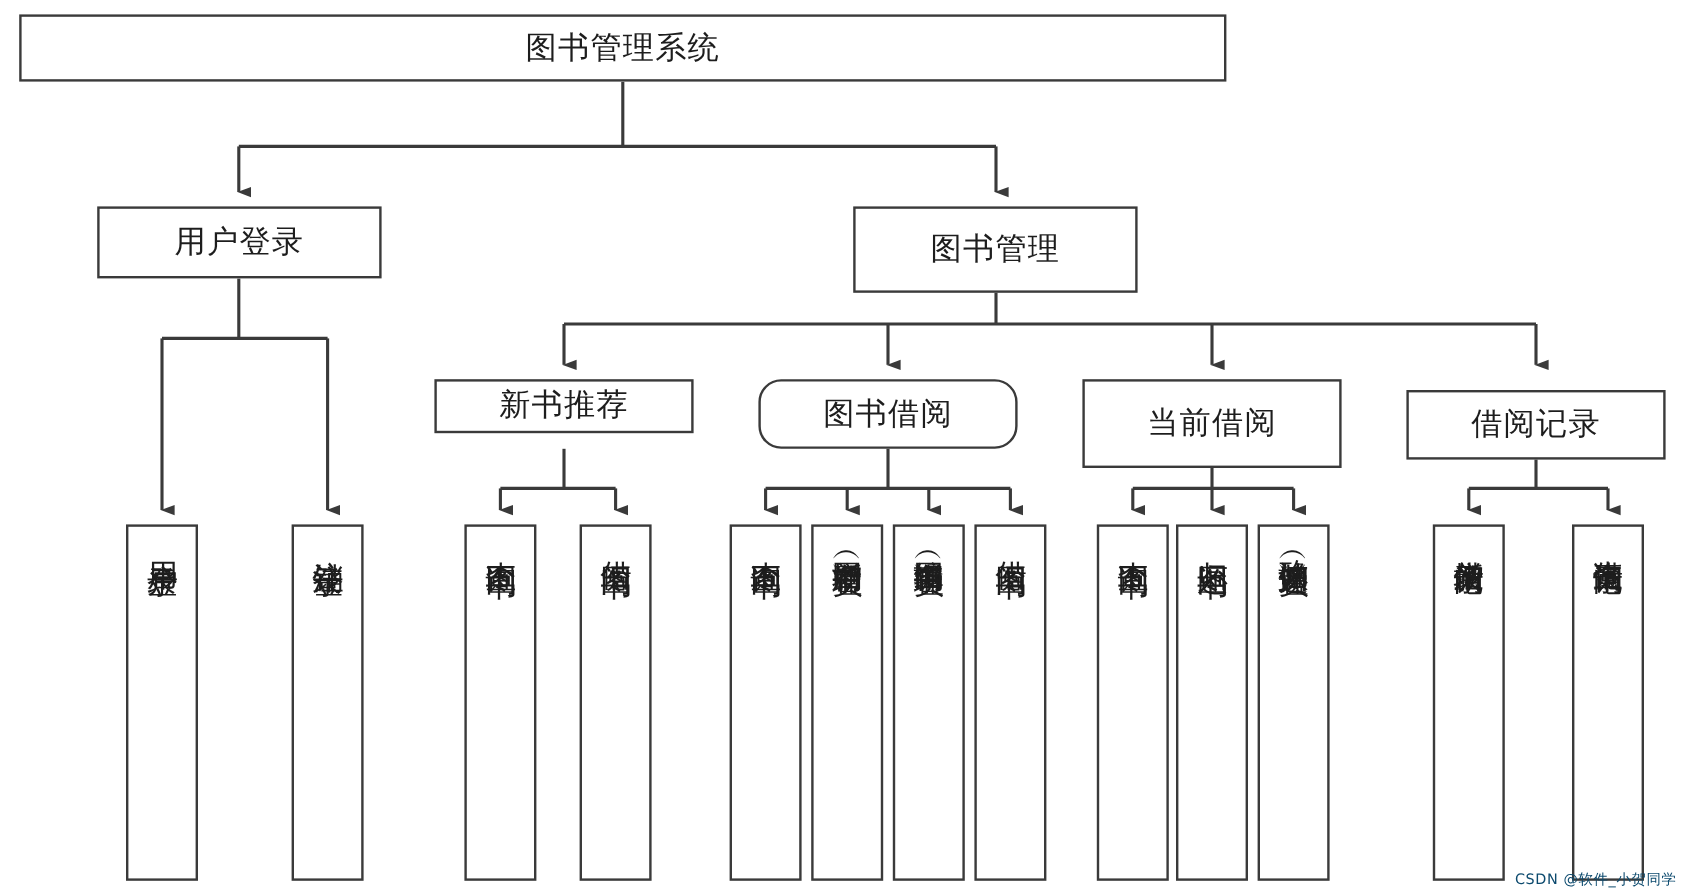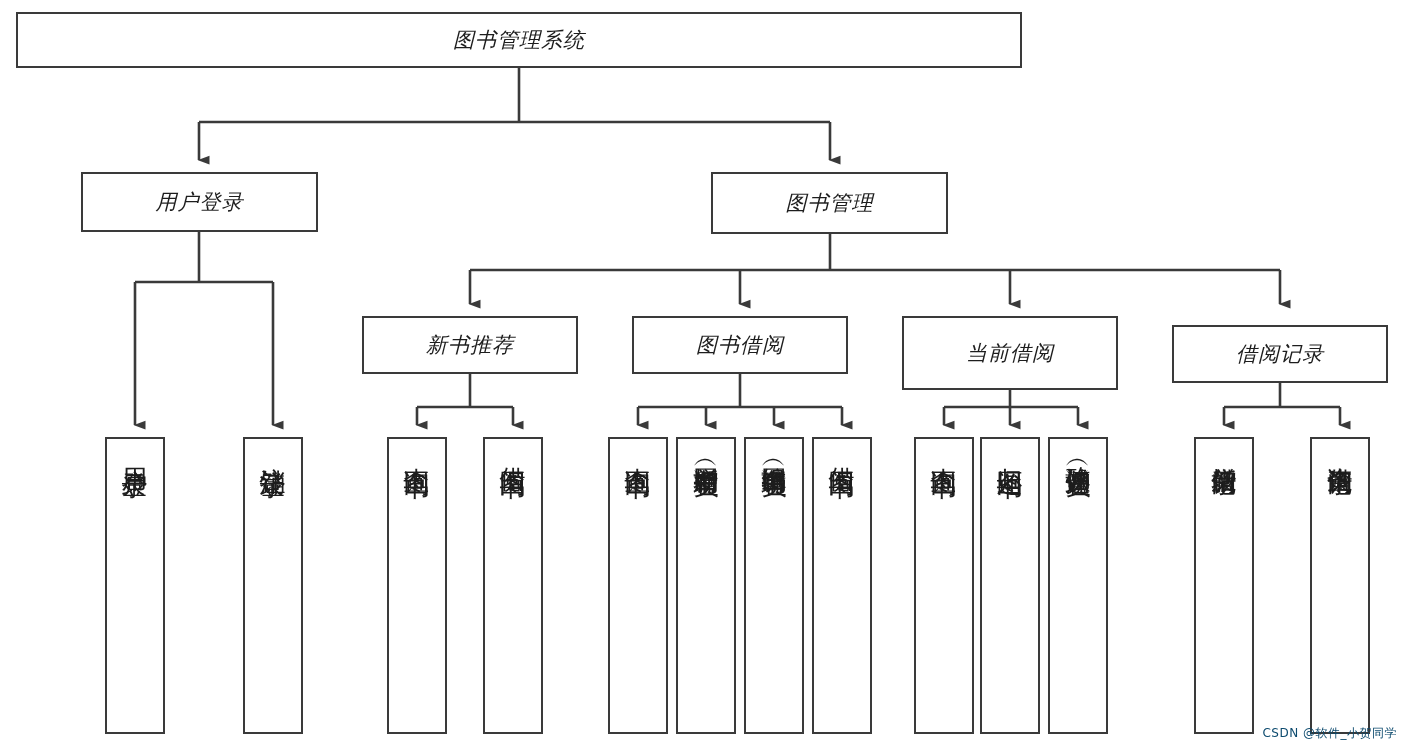--- a/index.html
+++ b/index.html
@@ -20,23 +20,22 @@
     justify-content:center;
     color:#1d1d1d;
   }
   .node .lbl{
     display:block;
     text-align:center;
     line-height:1.08;
     white-space:pre;
   }
   .h-node .lbl{
-    font-size:21px;
+    font-size:26px;
     letter-spacing:1px;
-    font-style:italic;
   }
   .v-node{
     align-items:flex-start;
     justify-content:center;
     padding-top:8px;
   }
   .v-node .lbl{
     writing-mode:vertical-rl;
     text-orientation:upright;
     font-size:26px;
@@ -111,28 +110,28 @@
     </g>
   </svg>
 
   <div class="node h-node" style="left:16px;top:12px;width:1006px;height:56px;">
     <span class="lbl">图书管理系统</span>
   </div>
 
   <div class="node h-node" style="left:81px;top:172px;width:237px;height:60px;">
     <span class="lbl">用户登录</span>
   </div>
-  <div class="node h-node" style="left:711px;top:172px;width:237px;height:62px;">
+  <div class="node h-node" style="left:711px;top:172px;width:237px;height:72px;">
     <span class="lbl">图书管理</span>
   </div>
 
-  <div class="node h-node" style="left:362px;top:316px;width:216px;height:58px;">
+  <div class="node h-node" style="left:362px;top:316px;width:216px;height:45px;">
     <span class="lbl">新书推荐</span>
   </div>
-  <div class="node h-node" style="left:632px;top:316px;width:216px;height:58px;">
+  <div class="node h-node" style="left:632px;top:316px;width:216px;height:58px;border-radius:19px;">
     <span class="lbl">图书借阅</span>
   </div>
   <div class="node h-node" style="left:902px;top:316px;width:216px;height:74px;">
     <span class="lbl">当前借阅</span>
   </div>
   <div class="node h-node" style="left:1172px;top:325px;width:216px;height:58px;">
     <span class="lbl">借阅记录</span>
   </div>
 
   <div class="node v-node" style="left:105px;top:437px;width:60px;height:297px;">

